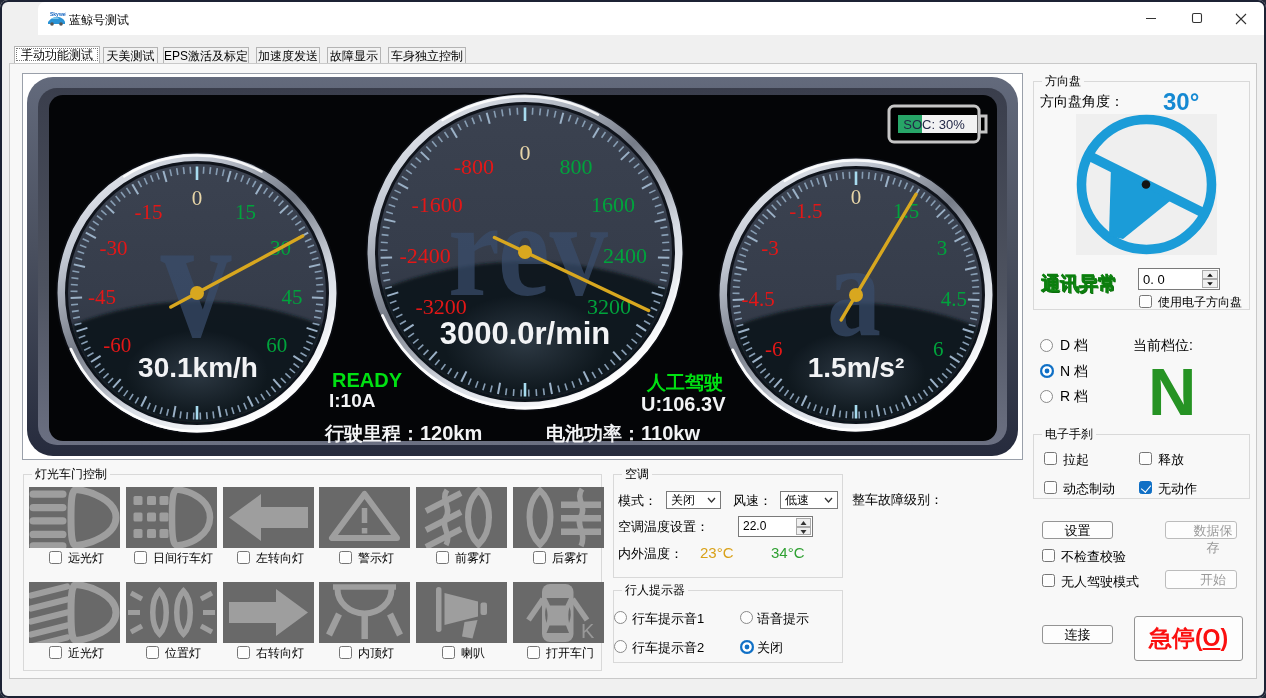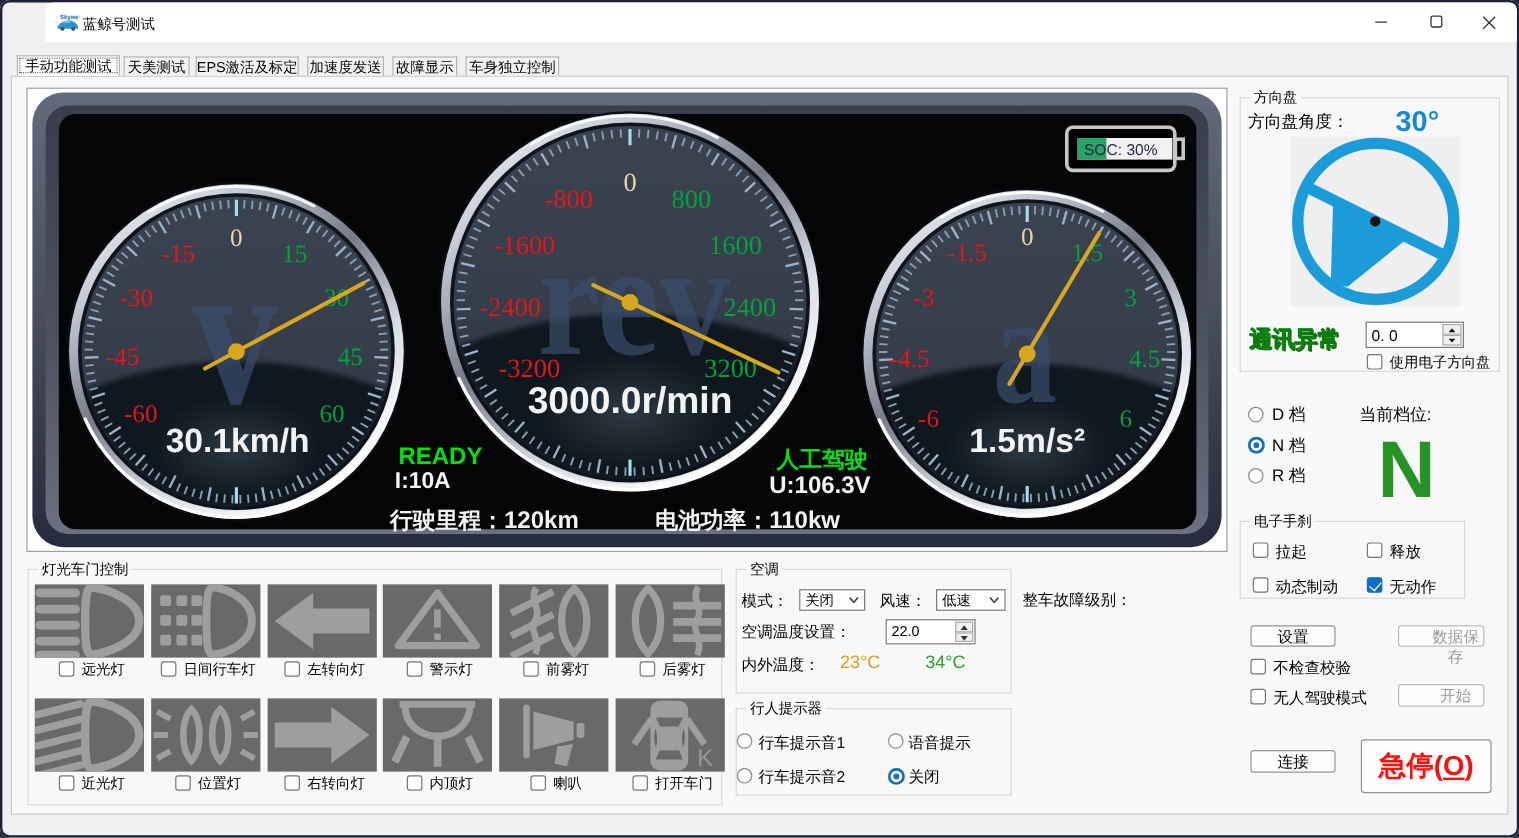--- a/index.html
+++ b/index.html
@@ -729,21 +729,21 @@
 
 <span class="rd" style="left:1040px;top:339px"></span>
     <span class="lb13" style="left:1060px;top:338px;font-size:14px">D 档</span>
 <span class="rd sel" style="left:1040px;top:364px"></span>
     <span class="lb13" style="left:1060px;top:364px;font-size:14px">N 档</span>
 <span class="rd" style="left:1040px;top:390px"></span>
     <span class="lb13" style="left:1060px;top:389px;font-size:14px">R 档</span>
 <span class="lb13" style="left:1133px;top:338px;font-size:14px">当前档位:</span>
 <span class="lbl" style="left:1148px;top:385px;font-size:67px;font-weight:bold;color:#269324">N</span>
 
-<div class="grp" style="left:1033px;top:434px;width:188px;height:65px">
+<div class="grp" style="left:1033px;top:434px;width:217px;height:65px">
       <b>电子手刹</b>
     </div>
 <span class="cb" style="left:1044px;top:452px"></span>
     <span class="lb13" style="left:1063px;top:452px">拉起</span>
 <span class="cb" style="left:1139px;top:452px"></span>
     <span class="lb13" style="left:1158px;top:452px">释放</span>
 <span class="cb" style="left:1044px;top:481px"></span>
     <span class="lb13" style="left:1063px;top:481px">动态制动</span>
 <span class="cb chk" style="left:1139px;top:481px"></span>
     <span class="lb13" style="left:1158px;top:481px">无动作</span>

